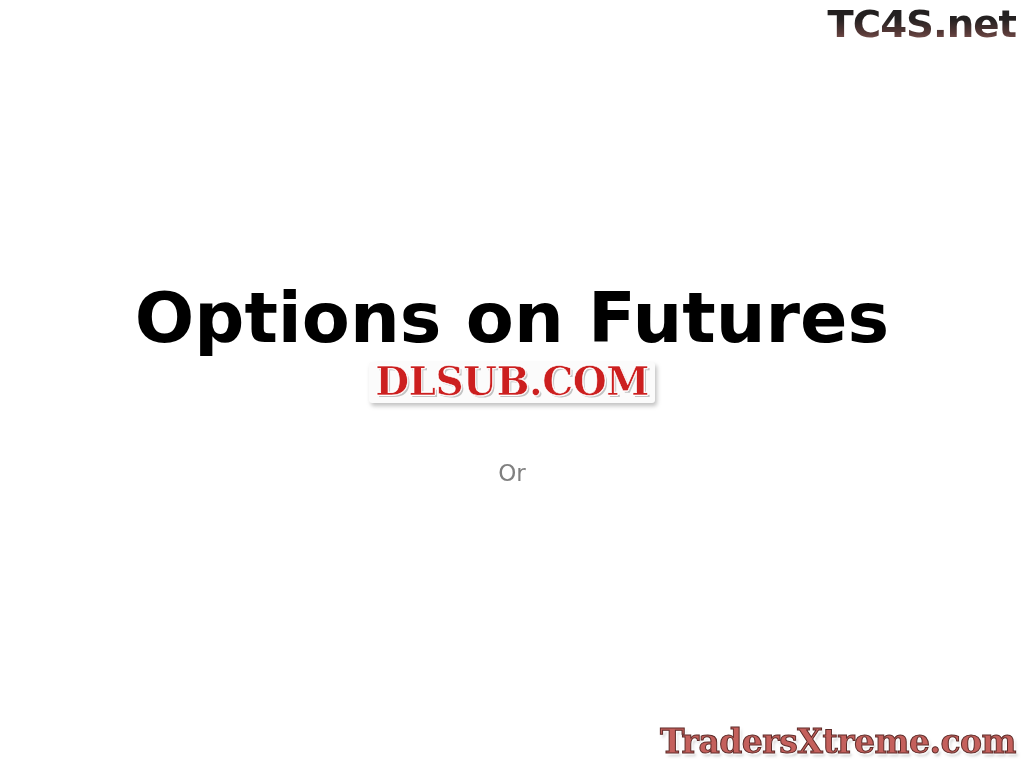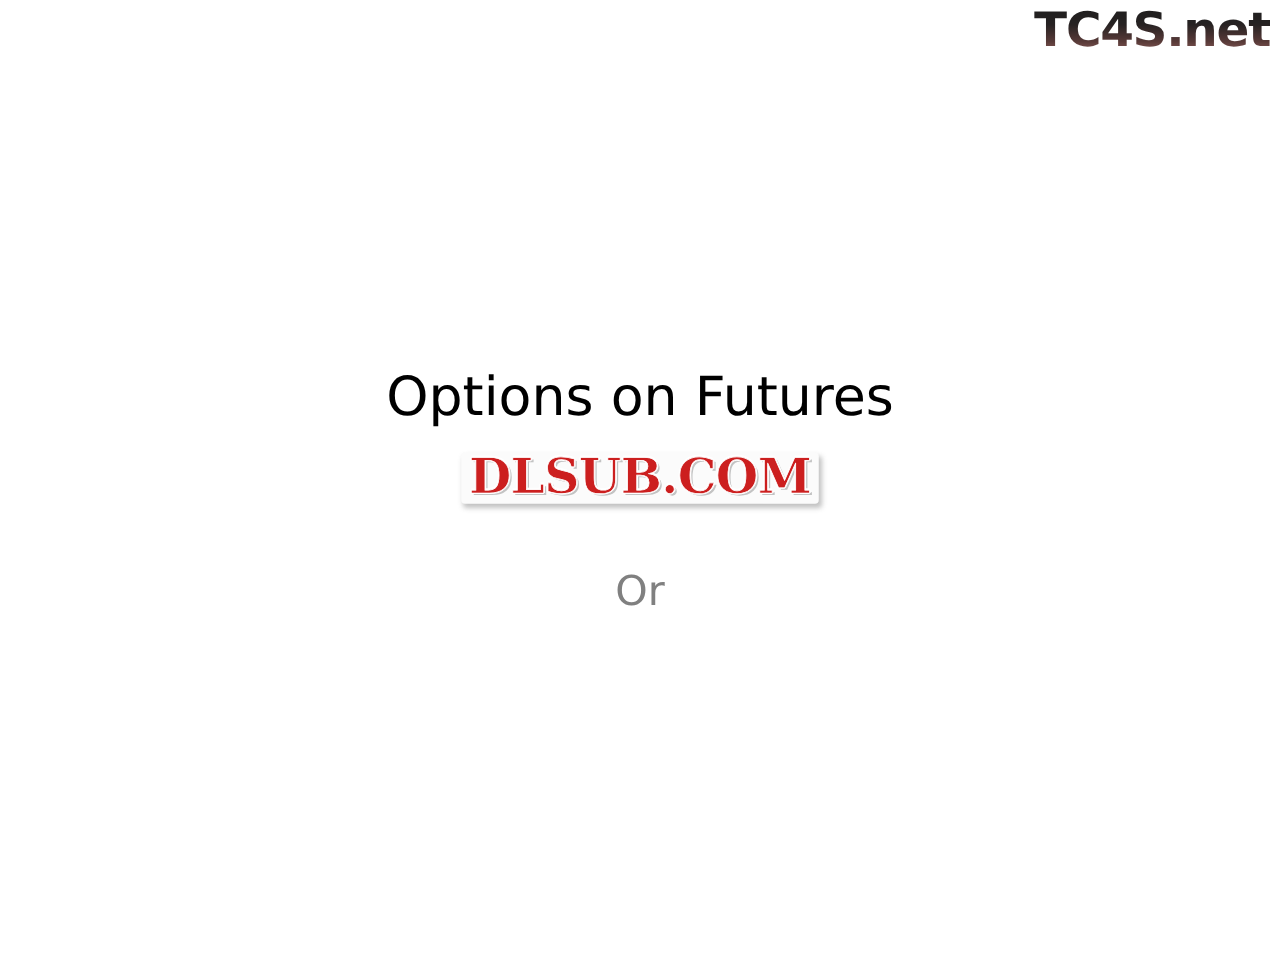--- a/index.html
+++ b/index.html
@@ -44,22 +44,22 @@
   
   .title-block {
     position: absolute;
     top: 288px;
     left: 0;
     width: 1024px;
     text-align: center;
   }
   .title-text {
     font-family: "DejaVu Sans", sans-serif;
-    font-size: 43px;
-    font-weight: normal;
+    font-size: 70px;
+    font-weight: bold;
     color: #000000;
     line-height: 60px;
     letter-spacing: 0px;
   }
 
   
   .dlsub-watermark {
     position: absolute;
     top: 362px;
     left: 0;
@@ -95,21 +95,21 @@
   
   .subtitle-block {
     position: absolute;
     top: 444px;
     left: 0;
     width: 1024px;
     text-align: center;
   }
   .subtitle-line {
     font-family: "DejaVu Sans", sans-serif;
-    font-size: 33px;
+    font-size: 23px;
     font-weight: normal;
     color: #808080;
     line-height: 58px;
   }
 
   
   .tx-watermark {
     position: absolute;
     bottom: 6px;
     right: 8px;
@@ -143,14 +143,15 @@
   <div class="dlsub-watermark">
     <span class="dlsub-inner">
       <span class="dlsub-text">DLSUB.COM</span>
     </span>
   </div>
 
   <div class="subtitle-block">
     <div class="subtitle-line">Or</div>
   </div>
 
+  <div class="tx-watermark">TradersXtreme.com</div>
 
 </div>
 
 </body></html>

